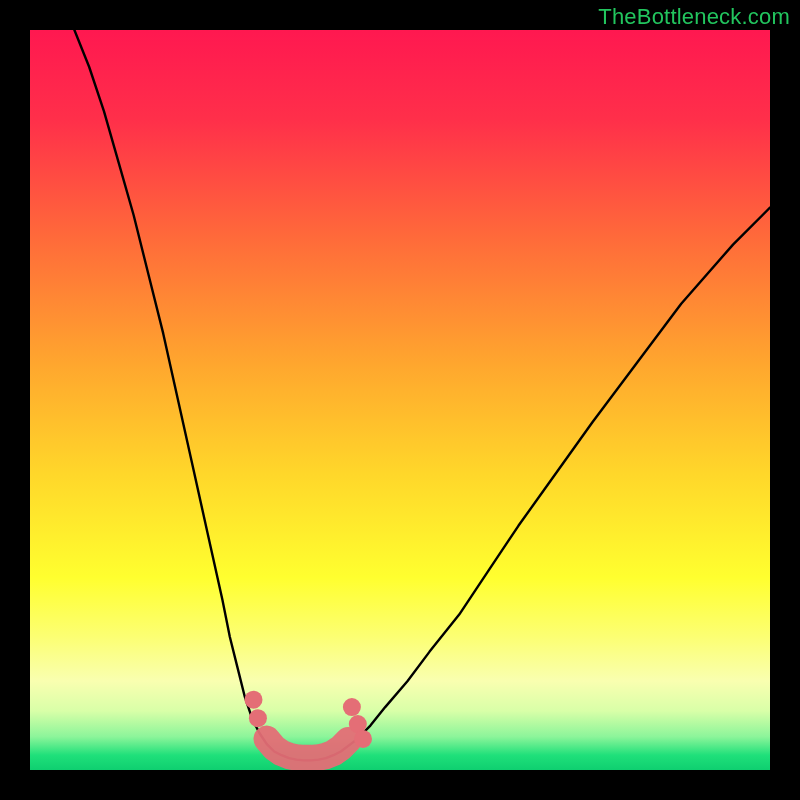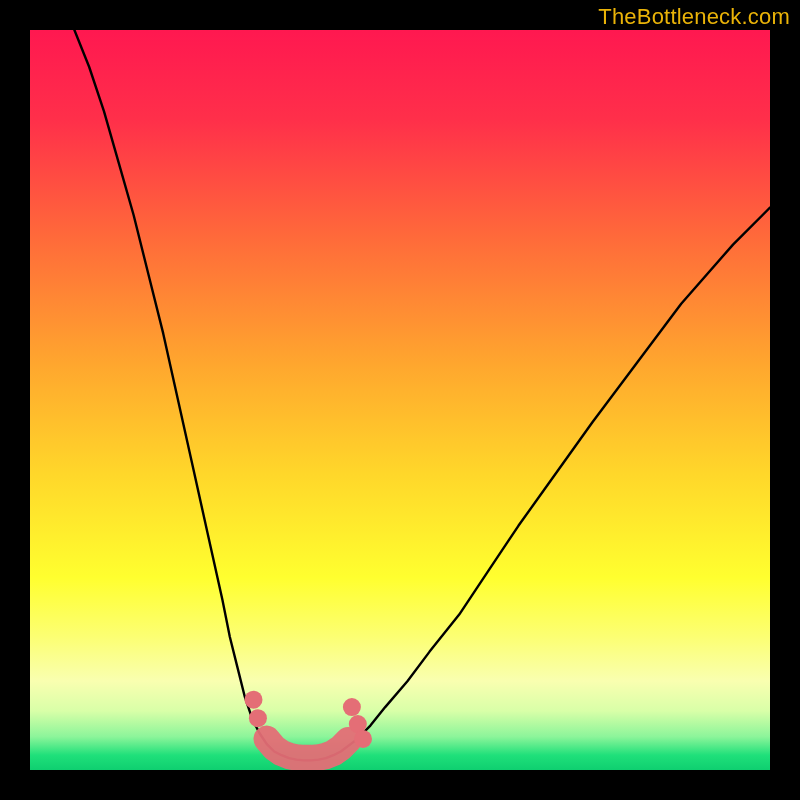--- a/index.html
+++ b/index.html
@@ -29,21 +29,21 @@
     inset: 0;
   }
   .curves {
     position: absolute;
     inset: 0;
   }
   .watermark {
     position: absolute;
     top: 4px;
     right: 10px;
-    color: #eab308;
+    color: #22c55e;
     font-size: 22px;
     letter-spacing: 0.2px;
   }
 </style>
 </head>
 <body>
 
 <div class="frame">
   <div class="plot-area">
     <svg class="gradient" width="740" height="740" viewBox="0 0 740 740" preserveAspectRatio="none">

